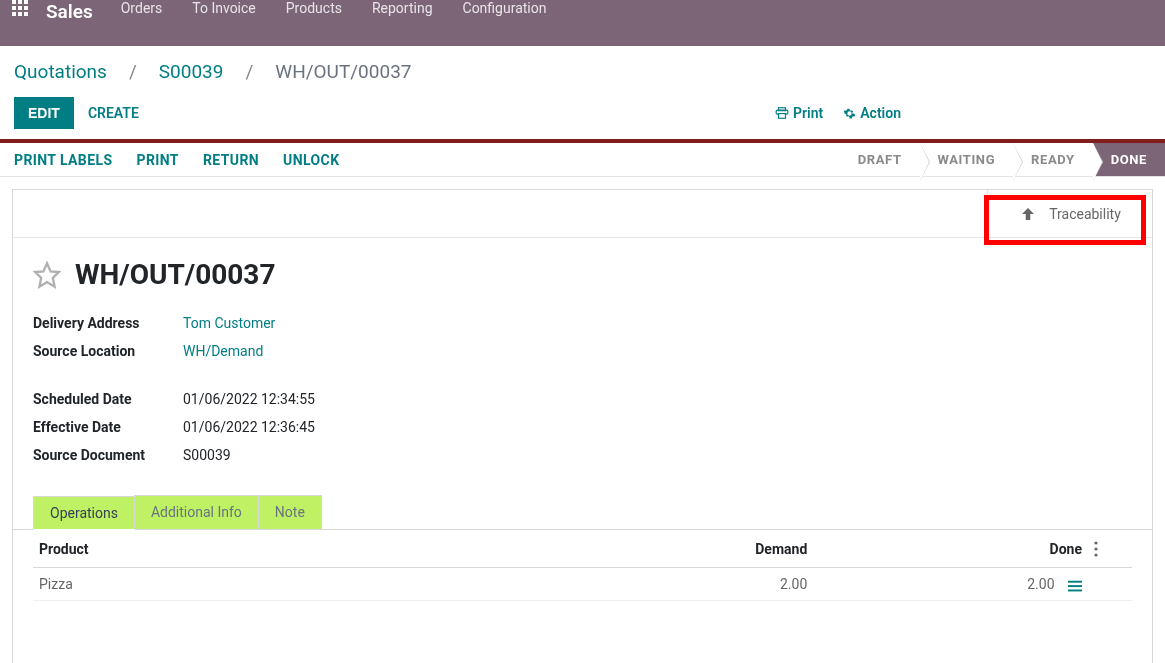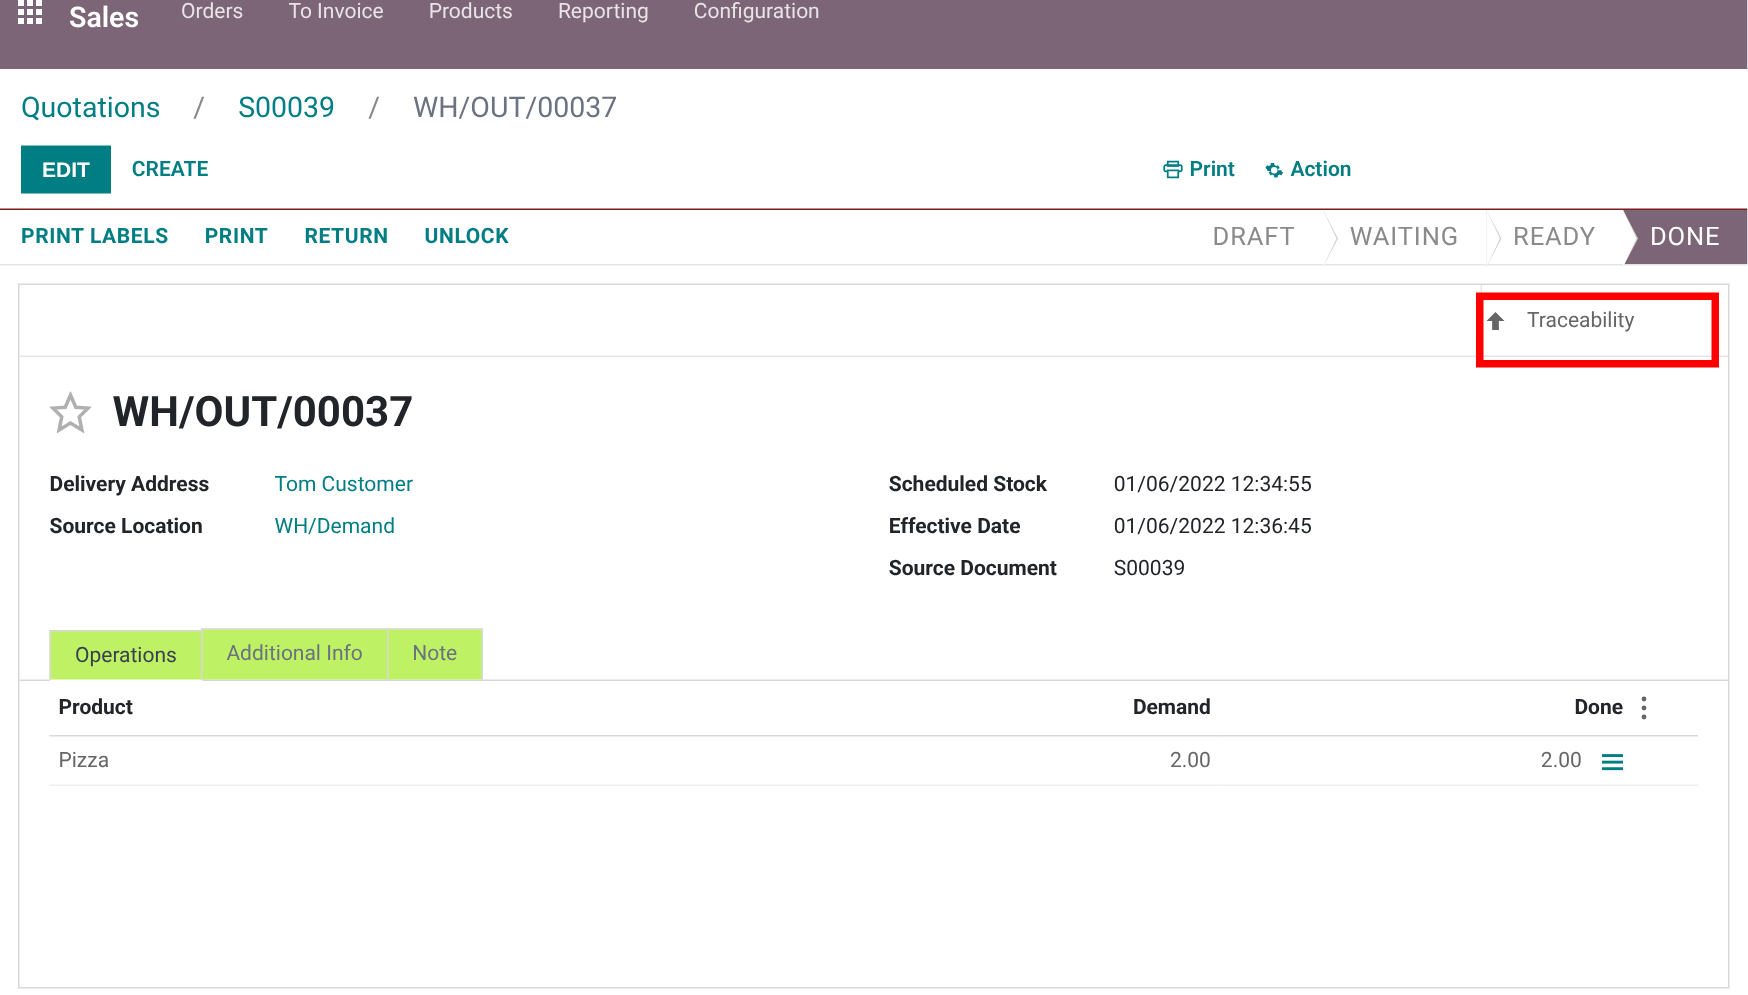--- a/index.html
+++ b/index.html
@@ -73,36 +73,36 @@
     color: #017E84;
     font-weight: 600;
     font-size: 14px;
     cursor: pointer;
   }
   .action-right { margin-left: auto; display: flex; gap: 20px; align-items: center; margin-right: 250px;}
   .action-link { color: #017E84; font-weight: 600; font-size: 14px; cursor: pointer; display: flex; align-items: center; gap: 4px; }
 
   
   .toolbar-row {
-    border-top: 1px solid #7f1d1d;
+    border-top: 4px solid #7f1d1d;
     border-bottom: 1px solid #e5e5e5;
     display: flex;
     align-items: stretch;
     height: 38px;
     padding-left: 14px;
   }
   .toolbar-left { display: flex; gap: 24px; align-items: center; }
   .toolbar-link { color: #017E84; font-weight: 700; font-size: 14px; letter-spacing: 0.4px; cursor: pointer; }
 
   .status-right { margin-left: auto; display: flex; align-items: stretch; }
   .status-step {
     position: relative;
     color: #8a8a8a;
-    font-weight: 400;
-    font-size: 17px;
+    font-weight: 700;
+    font-size: 13px;
     letter-spacing: 0.6px;
     padding: 0 18px;
     display: flex; align-items: center;
     background: #ffffff;
   }
   .status-step::after {
     content: "";
     position: absolute;
     right: -9px; top: 0;
     width: 0; height: 0;
@@ -143,20 +143,21 @@
     display: flex;
     justify-content: flex-end;
     height: 48px;
     position: relative;
   }
   .stat-button {
     border-left: 1px solid #e5e5e5;
     width: 165px;
     display: flex;
     align-items: center;
+    justify-content: center;
     gap: 12px;
     color: #666;
     cursor: pointer;
     font-size: 14px;
   }
   .highlight-box {
     position: absolute;
     right: 6px; top: 5px;
     width: 162px; height: 50px;
     border: 5px solid #ff0000;
@@ -167,20 +168,21 @@
     display: flex; align-items: center; gap: 14px;
     padding: 20px 20px 24px 20px;
   }
   .star-icon { color: #b0b0b0; cursor: pointer; }
   .title-text { font-size: 28px; font-weight: 700; color: #212529; }
 
   .fields-row {
     display: flex;
     padding: 0 20px 20px 20px;
     gap: 20px;
+    flex-direction: column;
   }
   .fields-col { flex: 1; }
   .field-row { display: flex; align-items: baseline; margin-bottom: 12px; }
   .field-label { width: 150px; font-weight: 700; color: #212529; font-size: 14px; }
   .field-value { color: #212529; }
   .field-value.link { color: #017E84; cursor: pointer; }
 
   
   .tabs {
     display: flex;
@@ -333,21 +335,21 @@
           <div class="field-label">Delivery Address</div>
           <div class="field-value link">Tom Customer</div>
         </div>
         <div class="field-row">
           <div class="field-label">Source Location</div>
           <div class="field-value link">WH/Demand</div>
         </div>
       </div>
       <div class="fields-col">
         <div class="field-row">
-          <div class="field-label">Scheduled Stock</div>
+          <div class="field-label">Scheduled Date</div>
           <div class="field-value">01/06/2022 12:34:55</div>
         </div>
         <div class="field-row">
           <div class="field-label">Effective Date</div>
           <div class="field-value">01/06/2022 12:36:45</div>
         </div>
         <div class="field-row">
           <div class="field-label">Source Document</div>
           <div class="field-value">S00039</div>
         </div>

